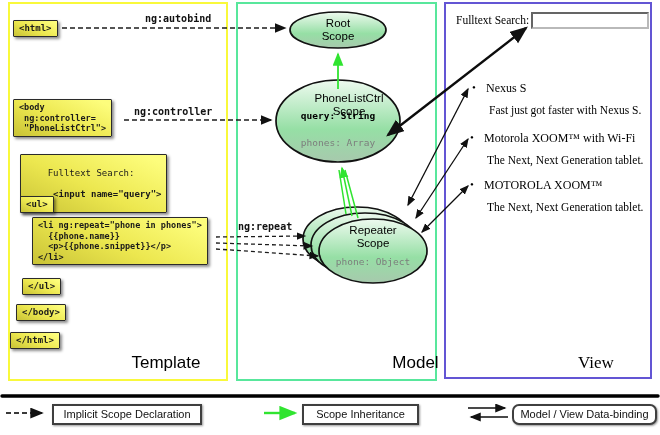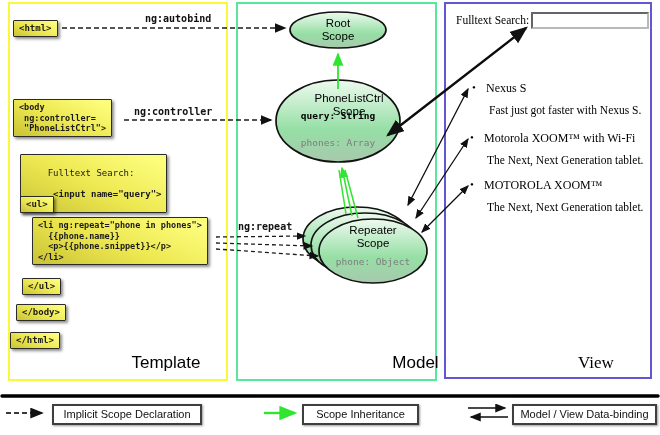--- a/index.html
+++ b/index.html
@@ -154,15 +154,15 @@
     <span class="bullet">•</span><span>MOTOROLA XOOM™</span>
   </div>
   <div class="vdesc serif" style="left:487px;top:201px;">The Next, Next Generation tablet.</div>
 
   <div class="coltitle" style="left:8px;top:353px;width:220px;">Template</div>
   <div class="coltitle" style="left:236px;top:353px;width:201px;margin-left:31px;">Model</div>
   <div class="coltitle" style="left:444px;top:353px;width:208px;font-family:Liberation Serif, serif;">View</div>
 
   <div class="legendbox" style="left:52px;top:404px;width:146px;">Implicit Scope Declaration</div>
   <div class="legendbox" style="left:302px;top:404px;width:113px;">Scope Inheritance</div>
-  <div class="legendbox" style="left:512px;top:404px;width:141px;">Model / View Data-binding</div>
+  <div class="legendbox" style="left:512px;top:404px;width:141px;border-radius:7px;">Model / View Data-binding</div>
 
 </div>
 
 </body></html>

